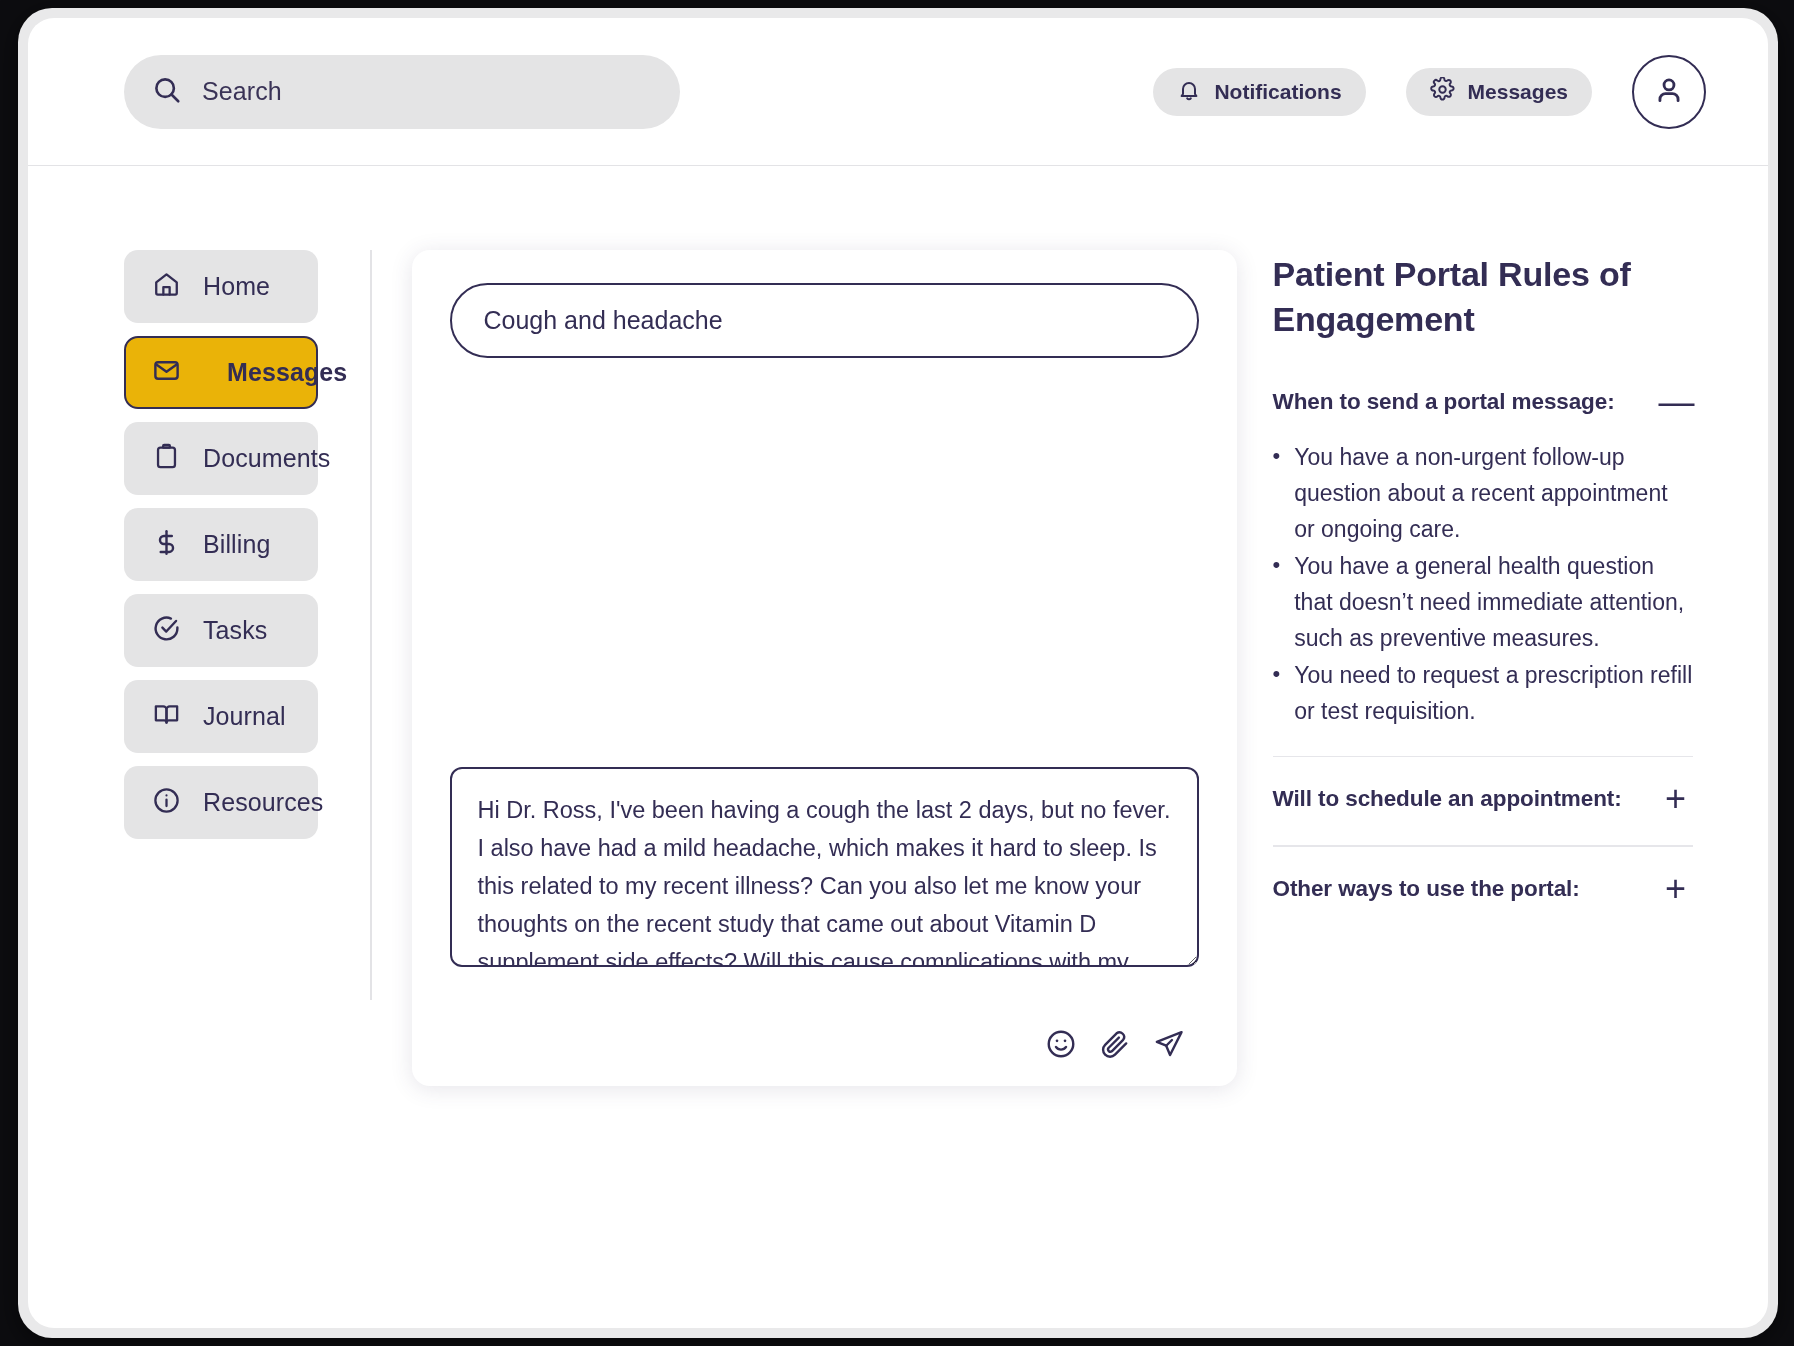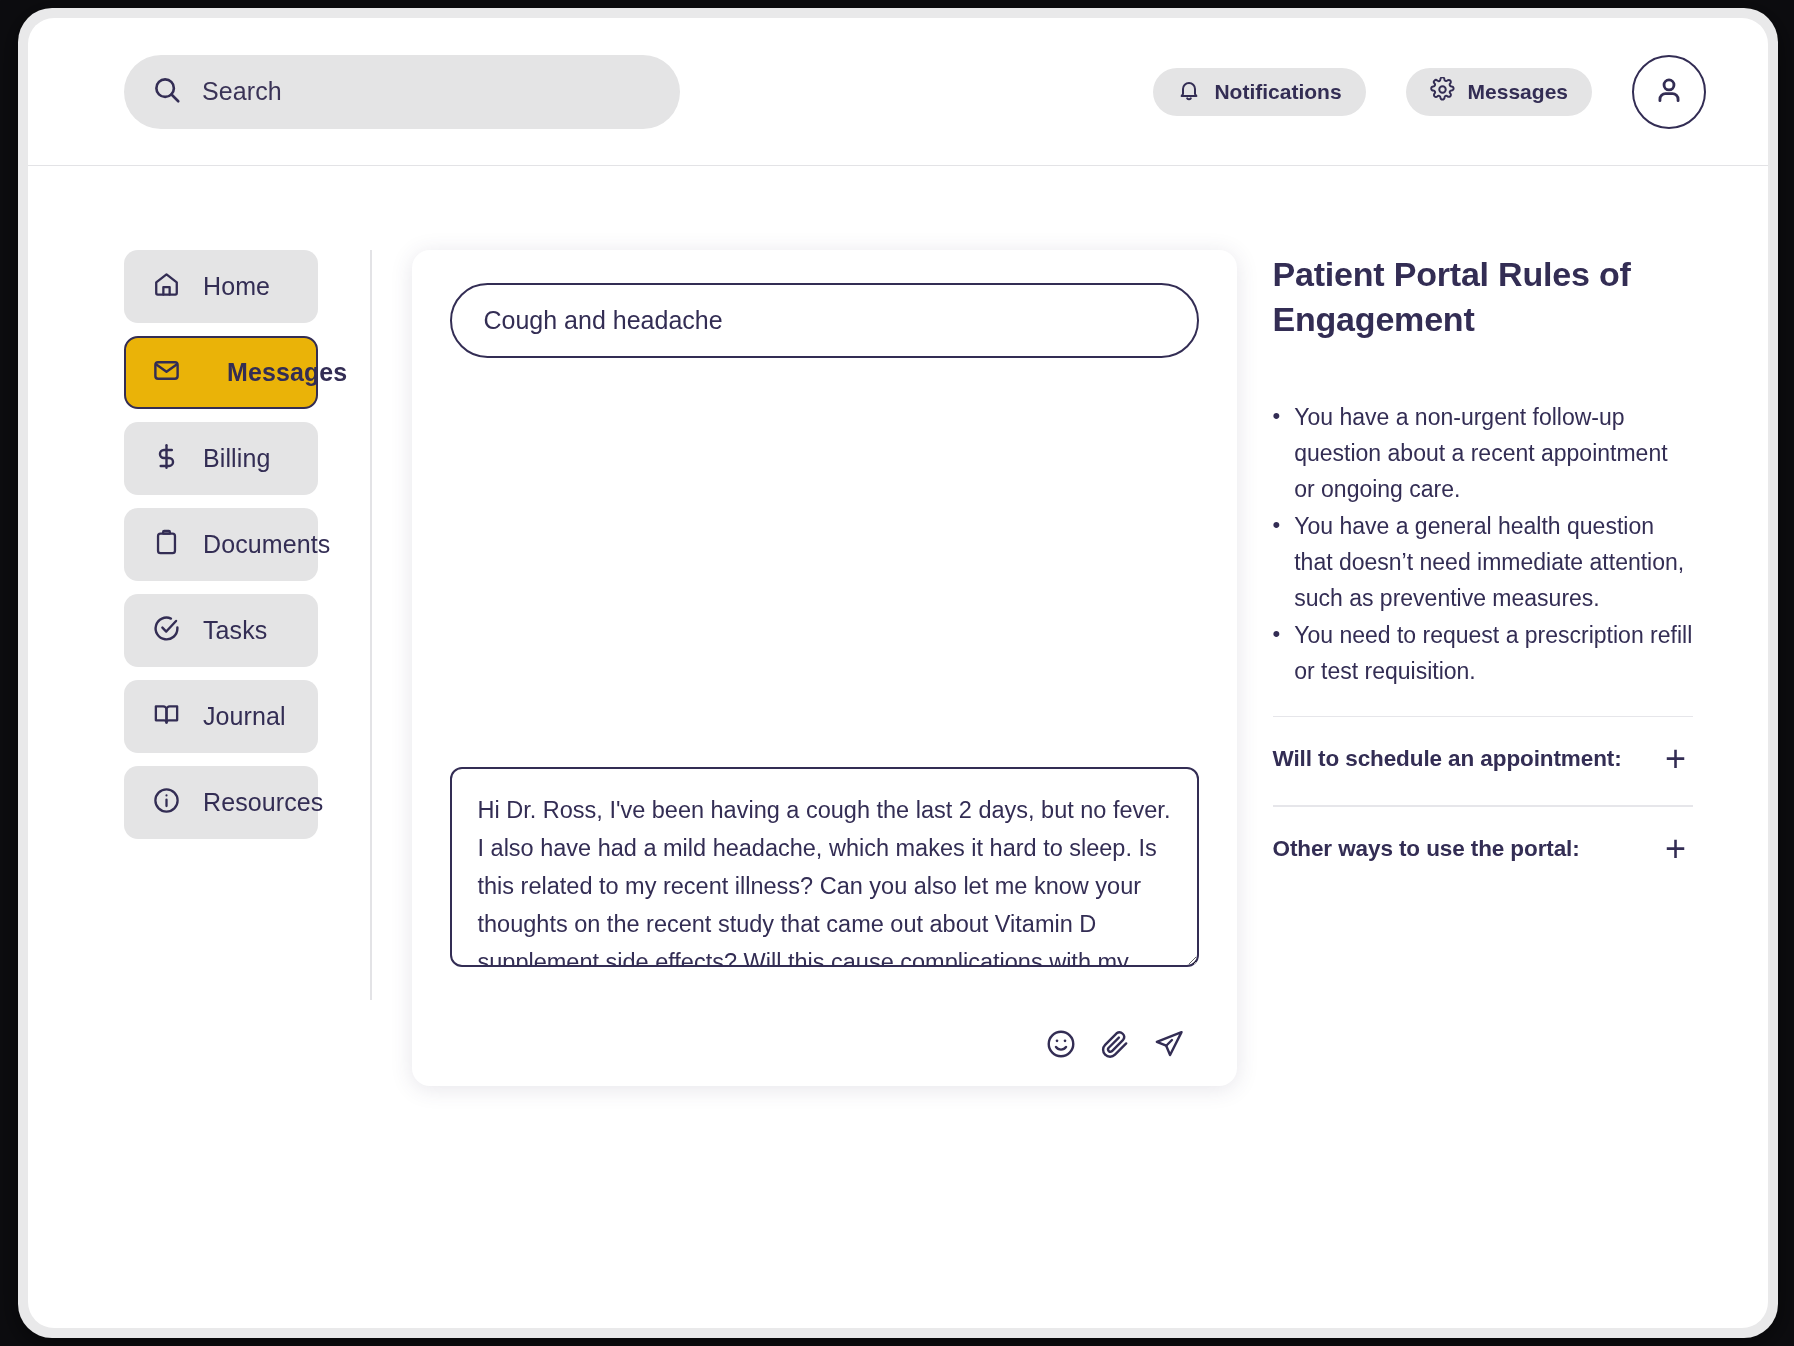--- a/index.html
+++ b/index.html
@@ -331,36 +331,36 @@
           <svg width="29" height="29" viewBox="0 0 24 24" fill="none" stroke="#332d54" stroke-width="2" stroke-linecap="round" stroke-linejoin="round">
             <rect x="2.8" y="5.2" width="18.4" height="13.6" rx="2.2"></rect>
             <path d="m3.6 7 8.4 6 8.4-6"></path>
           </svg>
         </span>
         <span class="nav-label">Messages</span>
       </div>
 
       <div class="nav-item">
         <span>
+          <svg width="29" height="29" viewBox="0 0 24 24" fill="none" stroke="#332d54" stroke-width="1.9" stroke-linecap="round" stroke-linejoin="round">
+            <rect x="5" y="4.6" width="14" height="16.2" rx="2"></rect>
+            <path d="M9.2 4.6V3.3a.9.9 0 0 1 .9-.9h3.8a.9.9 0 0 1 .9.9v1.3z"></path>
+          </svg>
+        </span>
+        <span class="nav-label">Documents</span>
+      </div>
+
+      <div class="nav-item">
+        <span>
           <svg width="29" height="29" viewBox="0 0 24 24" fill="none" stroke="#332d54" stroke-width="2" stroke-linecap="round" stroke-linejoin="round">
             <line x1="12" y1="2.6" x2="12" y2="21.4"></line>
             <path d="M16.4 6.6H9.9a3.3 3.3 0 0 0 0 6.6h4.2a3.3 3.3 0 0 1 0 6.6H7.2"></path>
           </svg>
         </span>
         <span class="nav-label">Billing</span>
-      </div>
-
-      <div class="nav-item">
-        <span>
-          <svg width="29" height="29" viewBox="0 0 24 24" fill="none" stroke="#332d54" stroke-width="1.9" stroke-linecap="round" stroke-linejoin="round">
-            <rect x="5" y="4.6" width="14" height="16.2" rx="2"></rect>
-            <path d="M9.2 4.6V3.3a.9.9 0 0 1 .9-.9h3.8a.9.9 0 0 1 .9.9v1.3z"></path>
-          </svg>
-        </span>
-        <span class="nav-label">Documents</span>
       </div>
 
       <div class="nav-item">
         <span>
           <svg width="29" height="29" viewBox="0 0 24 24" fill="none" stroke="#332d54" stroke-width="2" stroke-linecap="round" stroke-linejoin="round">
             <path d="M21 11.1V12a9 9 0 1 1-5.3-8.2"></path>
             <path d="m8.6 11.3 3.2 3.2 8.1-8.7"></path>
           </svg>
         </span>
         <span class="nav-label">Tasks</span>
@@ -426,20 +426,24 @@
 
         </div>
       </div>
     </div>
 
     <aside id="rules-panel">
 
       <div id="rules-title">Patient Portal Rules of Engagement</div>
 
       <div>
+        <div class="accordion-head">
+          <span class="acc-title">When to send a portal message:</span>
+          <span class="acc-toggle">—</span>
+        </div>
         <div class="acc-body">
           <ul>
             <li>
               <span class="dot">•</span>
               <span>You have a non-urgent follow-up question about a recent appointment or ongoing care.</span>
             </li>
             <li>
               <span class="dot">•</span>
               <span>You have a general health question that doesn’t need immediate attention, such as preventive measures.</span>
             </li>

